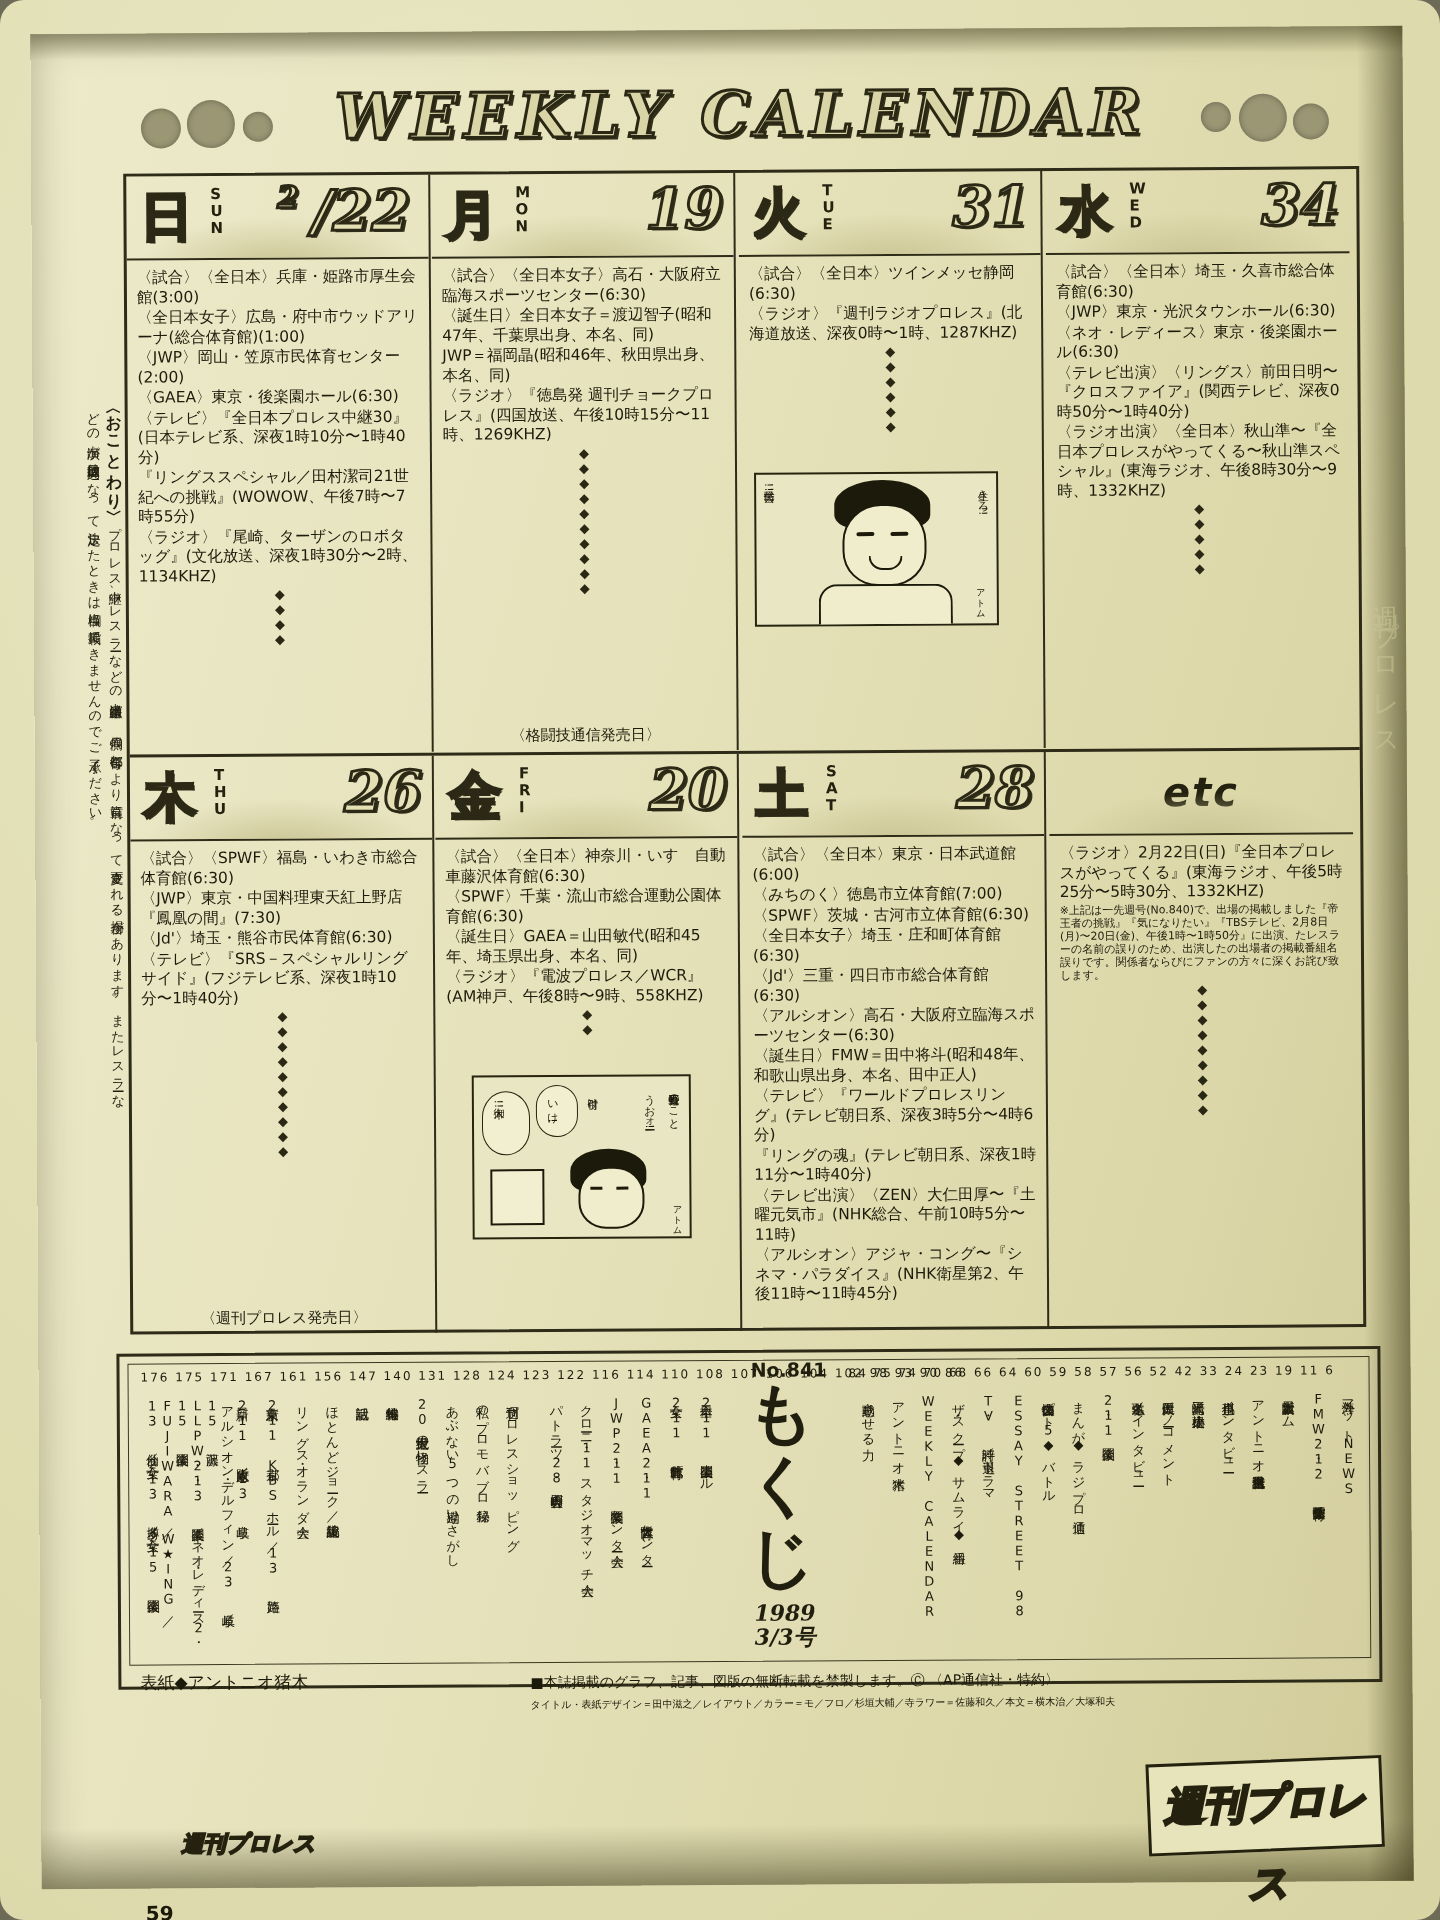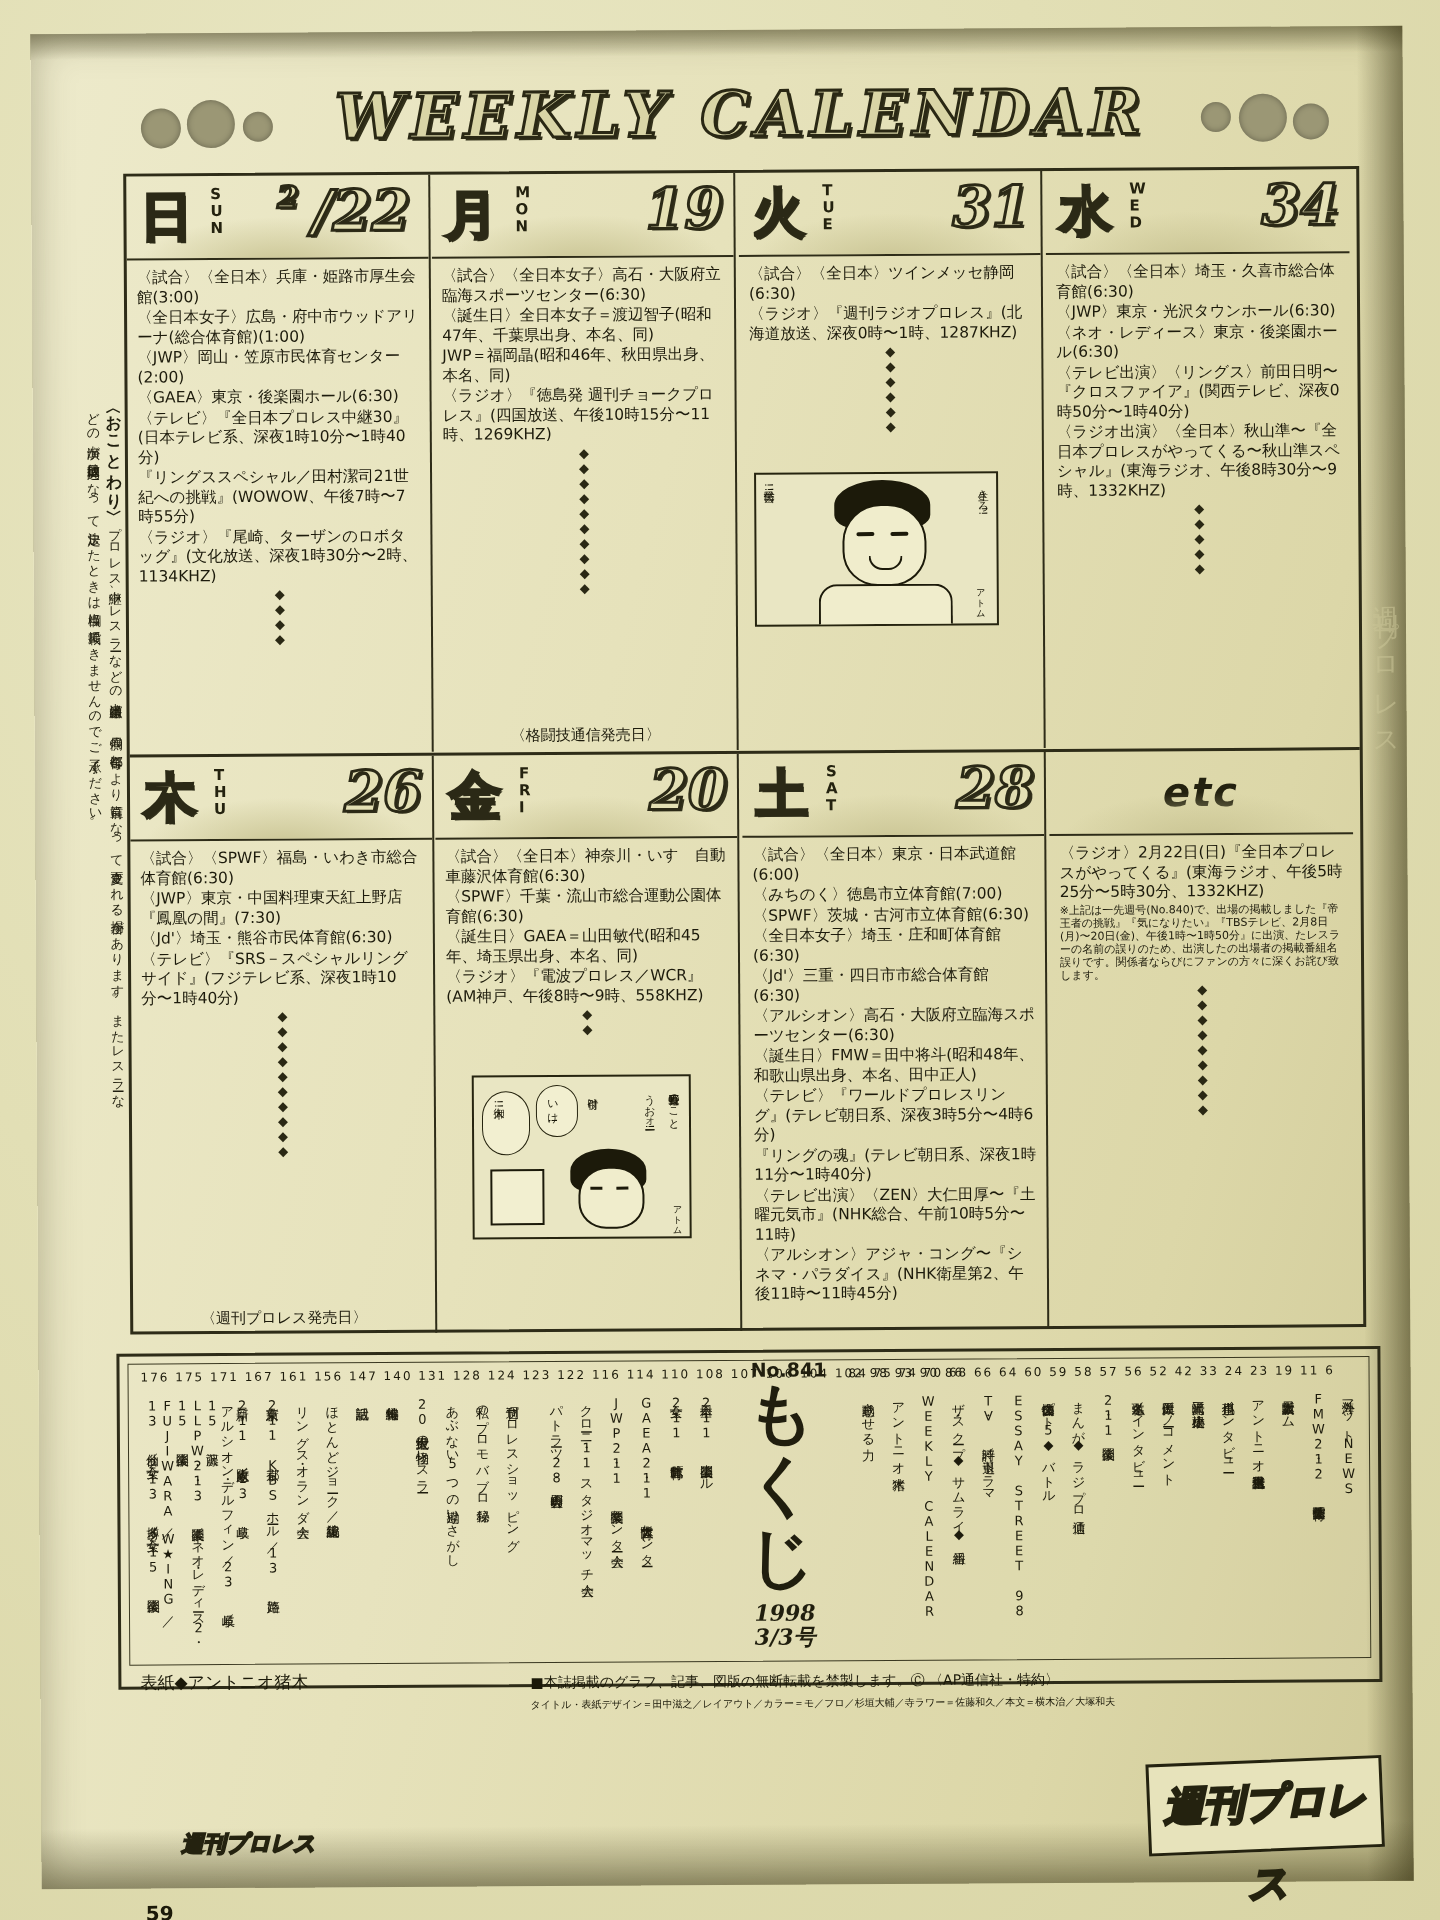--- a/index.html
+++ b/index.html
@@ -6,20 +6,21 @@
   body{
     width:1440px;height:1920px;overflow:hidden;
     background:#6d6a57;
     font-family:"DejaVu Sans","Liberation Sans",sans-serif;
   }
   
   #page{
     position:absolute;left:0;top:0;width:1440px;height:1920px;
     background:
       radial-gradient(ellipse at 30% 20%, #e9e7c4 0%, #e2dfb5 45%, #d8d4a4 100%);
+    border-radius: 24px;
   }
   #sheet{
     position:absolute;left:36px;top:30px;width:1372px;height:1855px;
     background:
       linear-gradient(105deg,#edeacb 0%,#e6e2bb 40%,#dcd7a8 78%,#cfc997 100%);
     box-shadow:0 0 40px rgba(60,55,20,.35) inset;
     transform:rotate(-0.35deg);
   }
   .darkedge{position:absolute;background:rgba(40,38,15,.28);}
   #edge-right{right:0;top:0;width:46px;height:1855px;
@@ -339,21 +340,21 @@
         <div class="vcol" style="left:376px;">週刊プロレスショッピング</div>
         <div class="vcol" style="left:420px;">パトラーツ2・8四谷町大会</div>
         <div class="vcol" style="left:450px;">クローニ・11スタジオマッチ大会</div>
         <div class="vcol" style="left:480px;">JWP2・11 後楽園センター大会</div>
         <div class="vcol" style="left:510px;">GAEA2・11 大阪体育センター</div>
         <div class="vcol" style="left:540px;">全女2・11 北町体育館</div>
         <div class="vcol" style="left:570px;">全日本2・11 後楽園ホール</div>
 
         <div id="logoblob">もくじ</div>
         <div id="issue">
-          <span>1998</span><br>
+          <span>1989</span><br>
           <span>3/3号</span>
         </div>
 
         <div class="vcol" style="left:1212px;">海外マットNEWS</div>
         <div class="vcol" style="left:1182px;">FMW2・12 千葉公園体育館</div>
         <div class="vcol" style="left:1152px;">新日本大阪ドーム</div>
         <div class="vcol" style="left:1122px;">アントニオ猪木引退試合会見</div>
         <div class="vcol" style="left:1092px;">小川直也インタビュー</div>
         <div class="vcol" style="left:1062px;">三沢光晴／小橋建太</div>
         <div class="vcol" style="left:1032px;">大仁田厚／ノーコメント</div>

